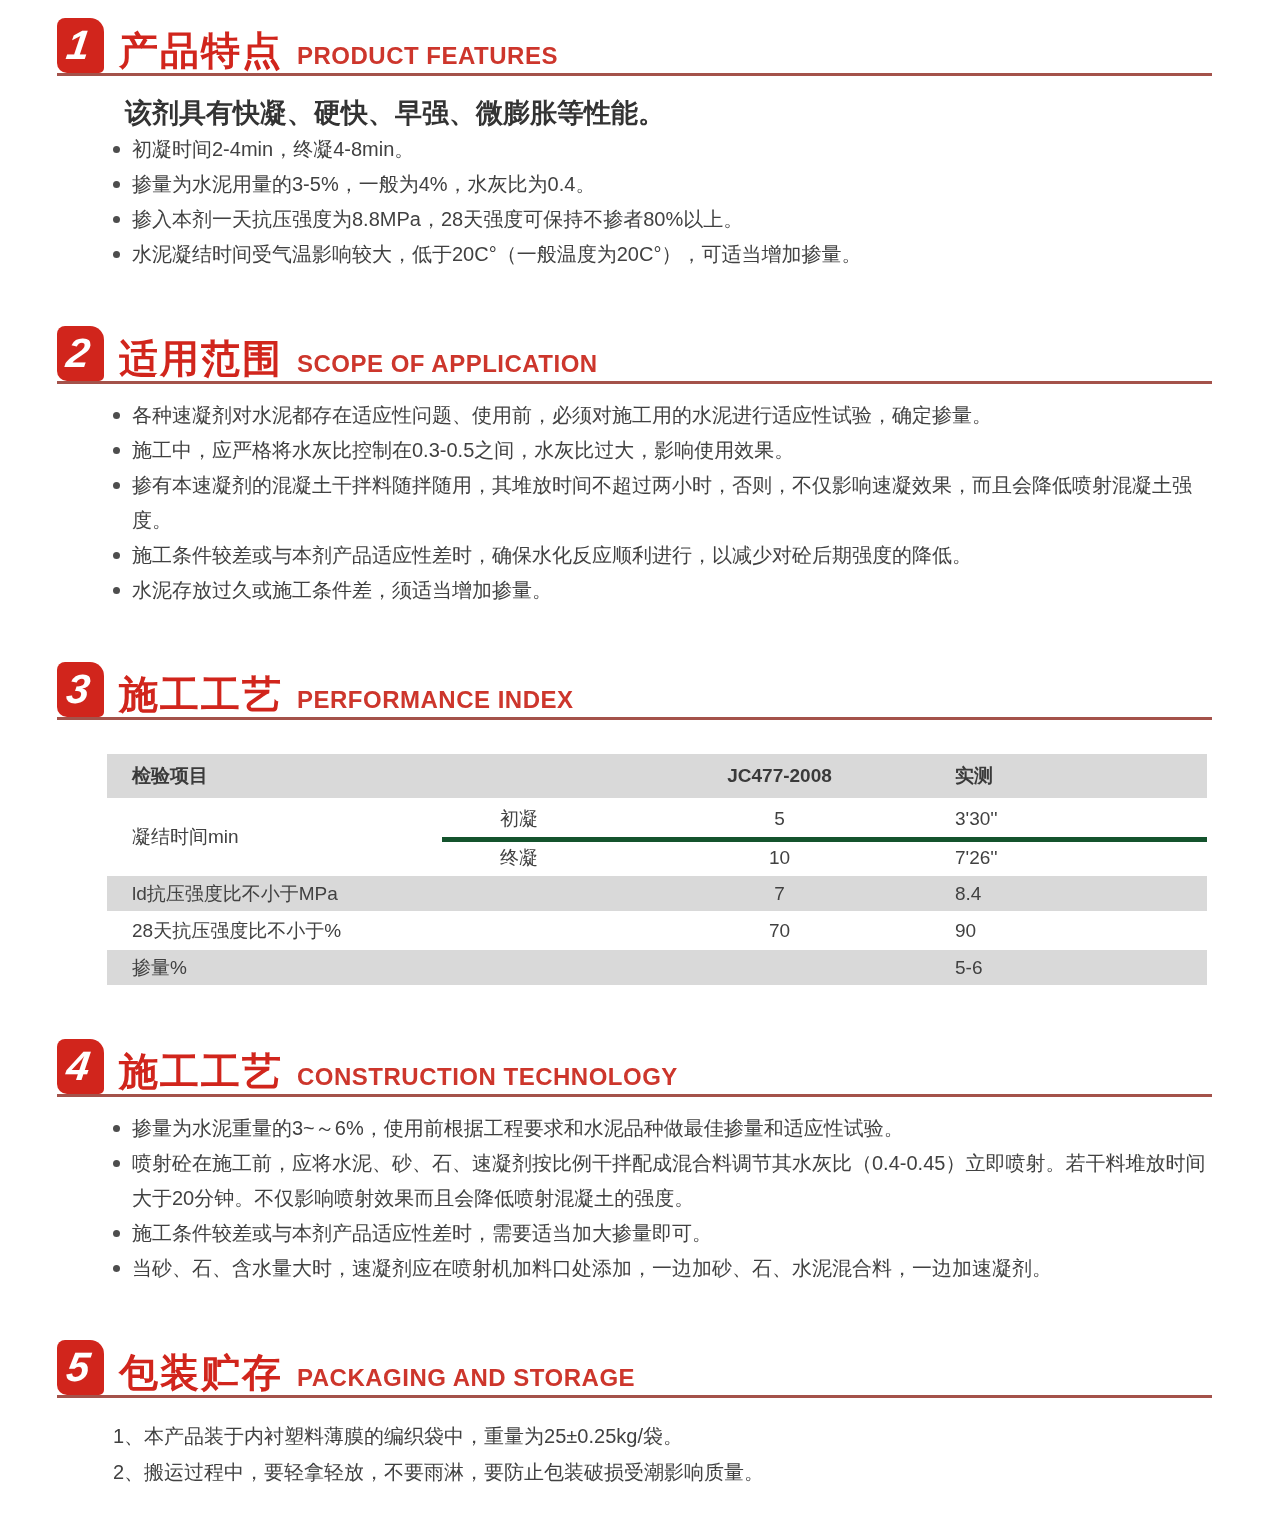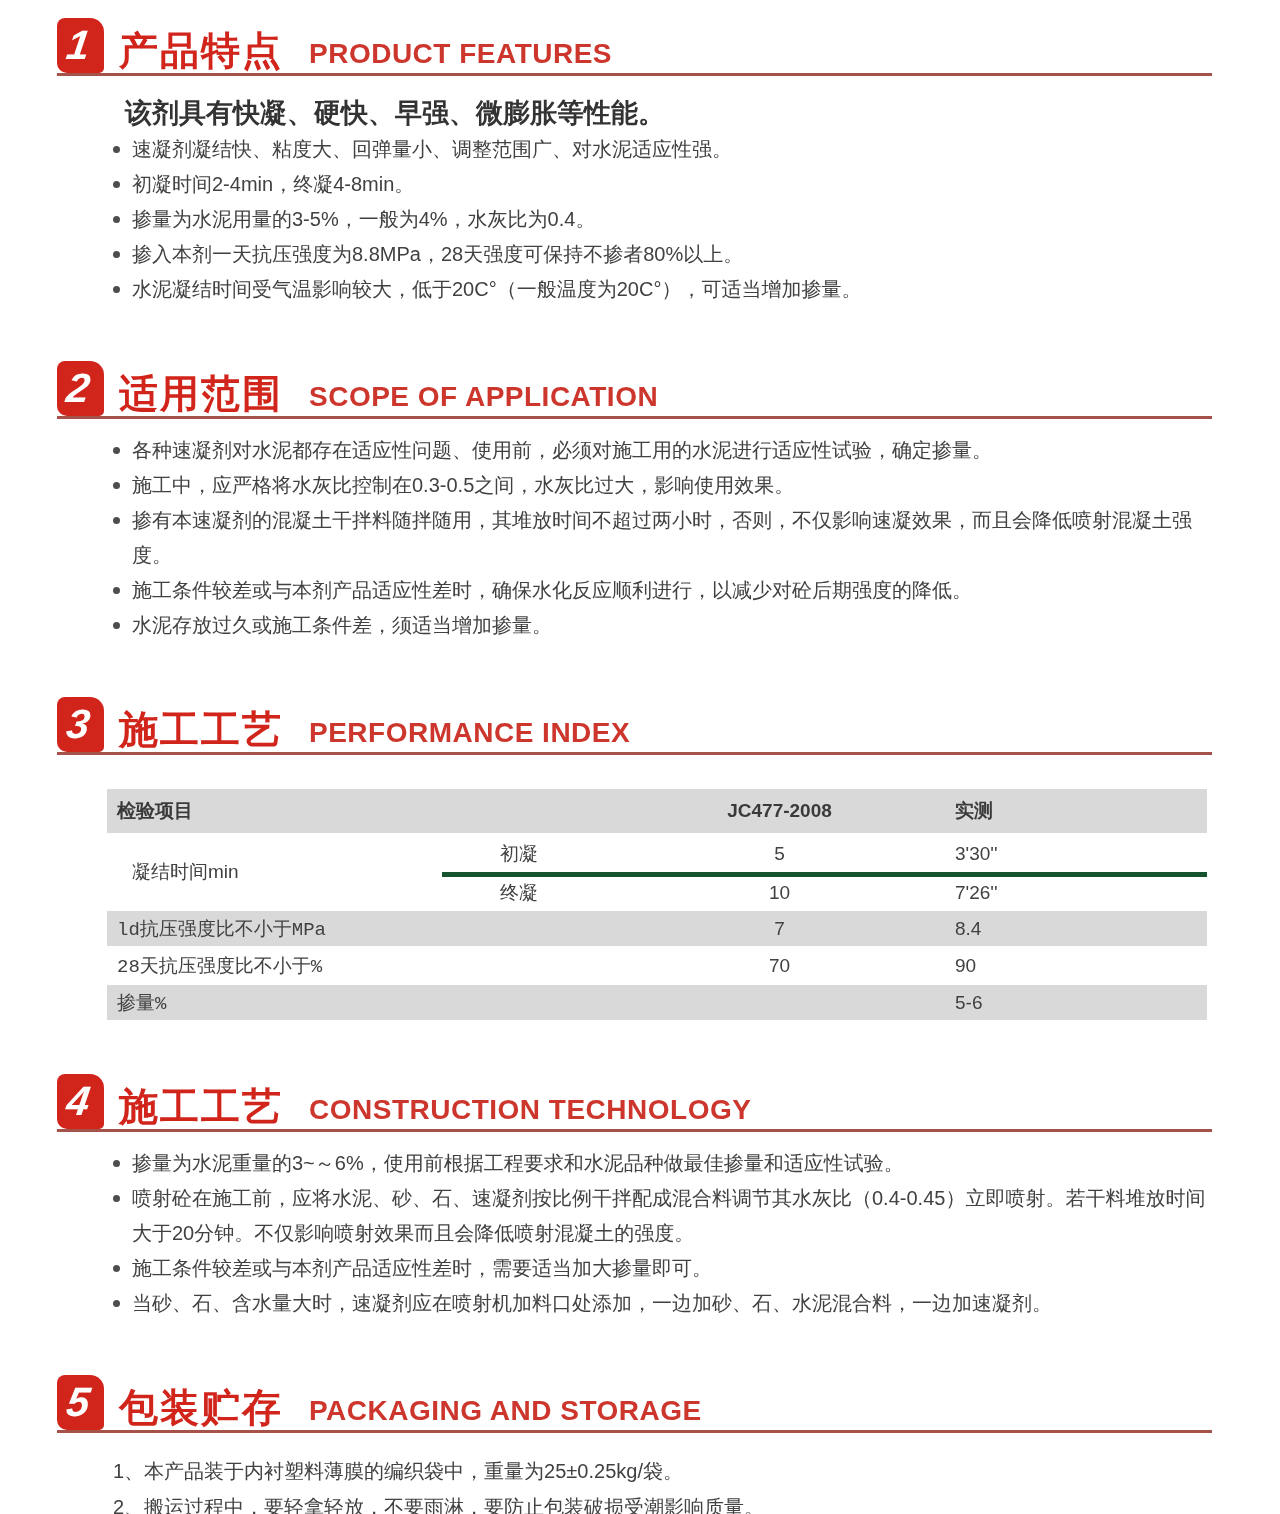--- a/index.html
+++ b/index.html
@@ -33,22 +33,22 @@
   }
   .badge span{
     color:#ffffff;font-size:41px;font-weight:bold;font-style:italic;
     line-height:1;transform:skewX(-8deg);padding-right:5px;
   }
   .title-cn{
     font-size:39px;font-weight:bold;color:var(--accent);
     line-height:1;margin:0 0 3px 15px;letter-spacing:2px;white-space:nowrap;
   }
   .title-en{
-    font-size:28px;font-weight:bold;color:#cd362c;
-    line-height:1;margin:0 0 5px 26px;letter-spacing:0.5px;white-space:nowrap;
+    font-size:24px;font-weight:bold;color:#cd362c;
+    line-height:1;margin:0 0 5px 14px;letter-spacing:0.5px;white-space:nowrap;
   }
 
   
   .sec-body{padding:14px 0 0 56px;}
   .intro{
     font-size:27px;font-weight:bold;color:#333333;
     line-height:34px;margin:6px 0 2px 12px;
   }
   .bullet{display:flex;font-size:20px;line-height:35px;color:var(--text);}
   .dot{
@@ -59,21 +59,21 @@
 
   .plain-item{font-size:20px;line-height:36px;color:var(--text);}
 
   
   .ptable{width:1100px;margin-left:-3px;margin-top:20px;font-size:19px;}
   .t-row{display:grid;grid-template-columns:335px 200px 275px 290px;align-items:center;}
   .t-row.head{background:var(--stripe);height:44px;font-weight:bold;color:#3a3a3a;}
   .t-row.simple{height:35px;}
   .t-row.stripe{background:var(--stripe);}
   .cell{padding:0;}
-  .cell.label{padding-left:10px;font-family:Liberation Mono, monospace;}
+  .cell.label{padding-left:25px;}
   .cell.sub{padding-left:58px;}
   .cell.std{text-align:center;}
   .cell.meas{padding-left:38px;}
   .t-double{display:flex;align-items:stretch;background:#ffffff;}
   .t-double .label{
     width:335px;flex:none;display:flex;align-items:center;padding-left:25px;
   }
   .sub-rows{flex:1;}
   .sub-row{
     display:grid;grid-template-columns:200px 275px 290px;
@@ -90,24 +90,20 @@
   <div class="section">
     <div class="sec-header">
       <div class="badge">
         <span>1</span>
       </div>
       <div class="title-cn">产品特点</div>
       <div class="title-en">PRODUCT FEATURES</div>
     </div>
     <div class="sec-body">
       <div class="intro">该剂具有快凝、硬快、早强、微膨胀等性能。</div>
-      <div class="bullet">
-          <span class="dot"></span>
-          <span class="bullet-text">速凝剂凝结快、粘度大、回弹量小、调整范围广、对水泥适应性强。</span>
-        </div>
       <div class="bullet">
           <span class="dot"></span>
           <span class="bullet-text">初凝时间2-4min，终凝4-8min。</span>
         </div>
       <div class="bullet">
           <span class="dot"></span>
           <span class="bullet-text">掺量为水泥用量的3-5%，一般为4%，水灰比为0.4。</span>
         </div>
       <div class="bullet">
           <span class="dot"></span>

